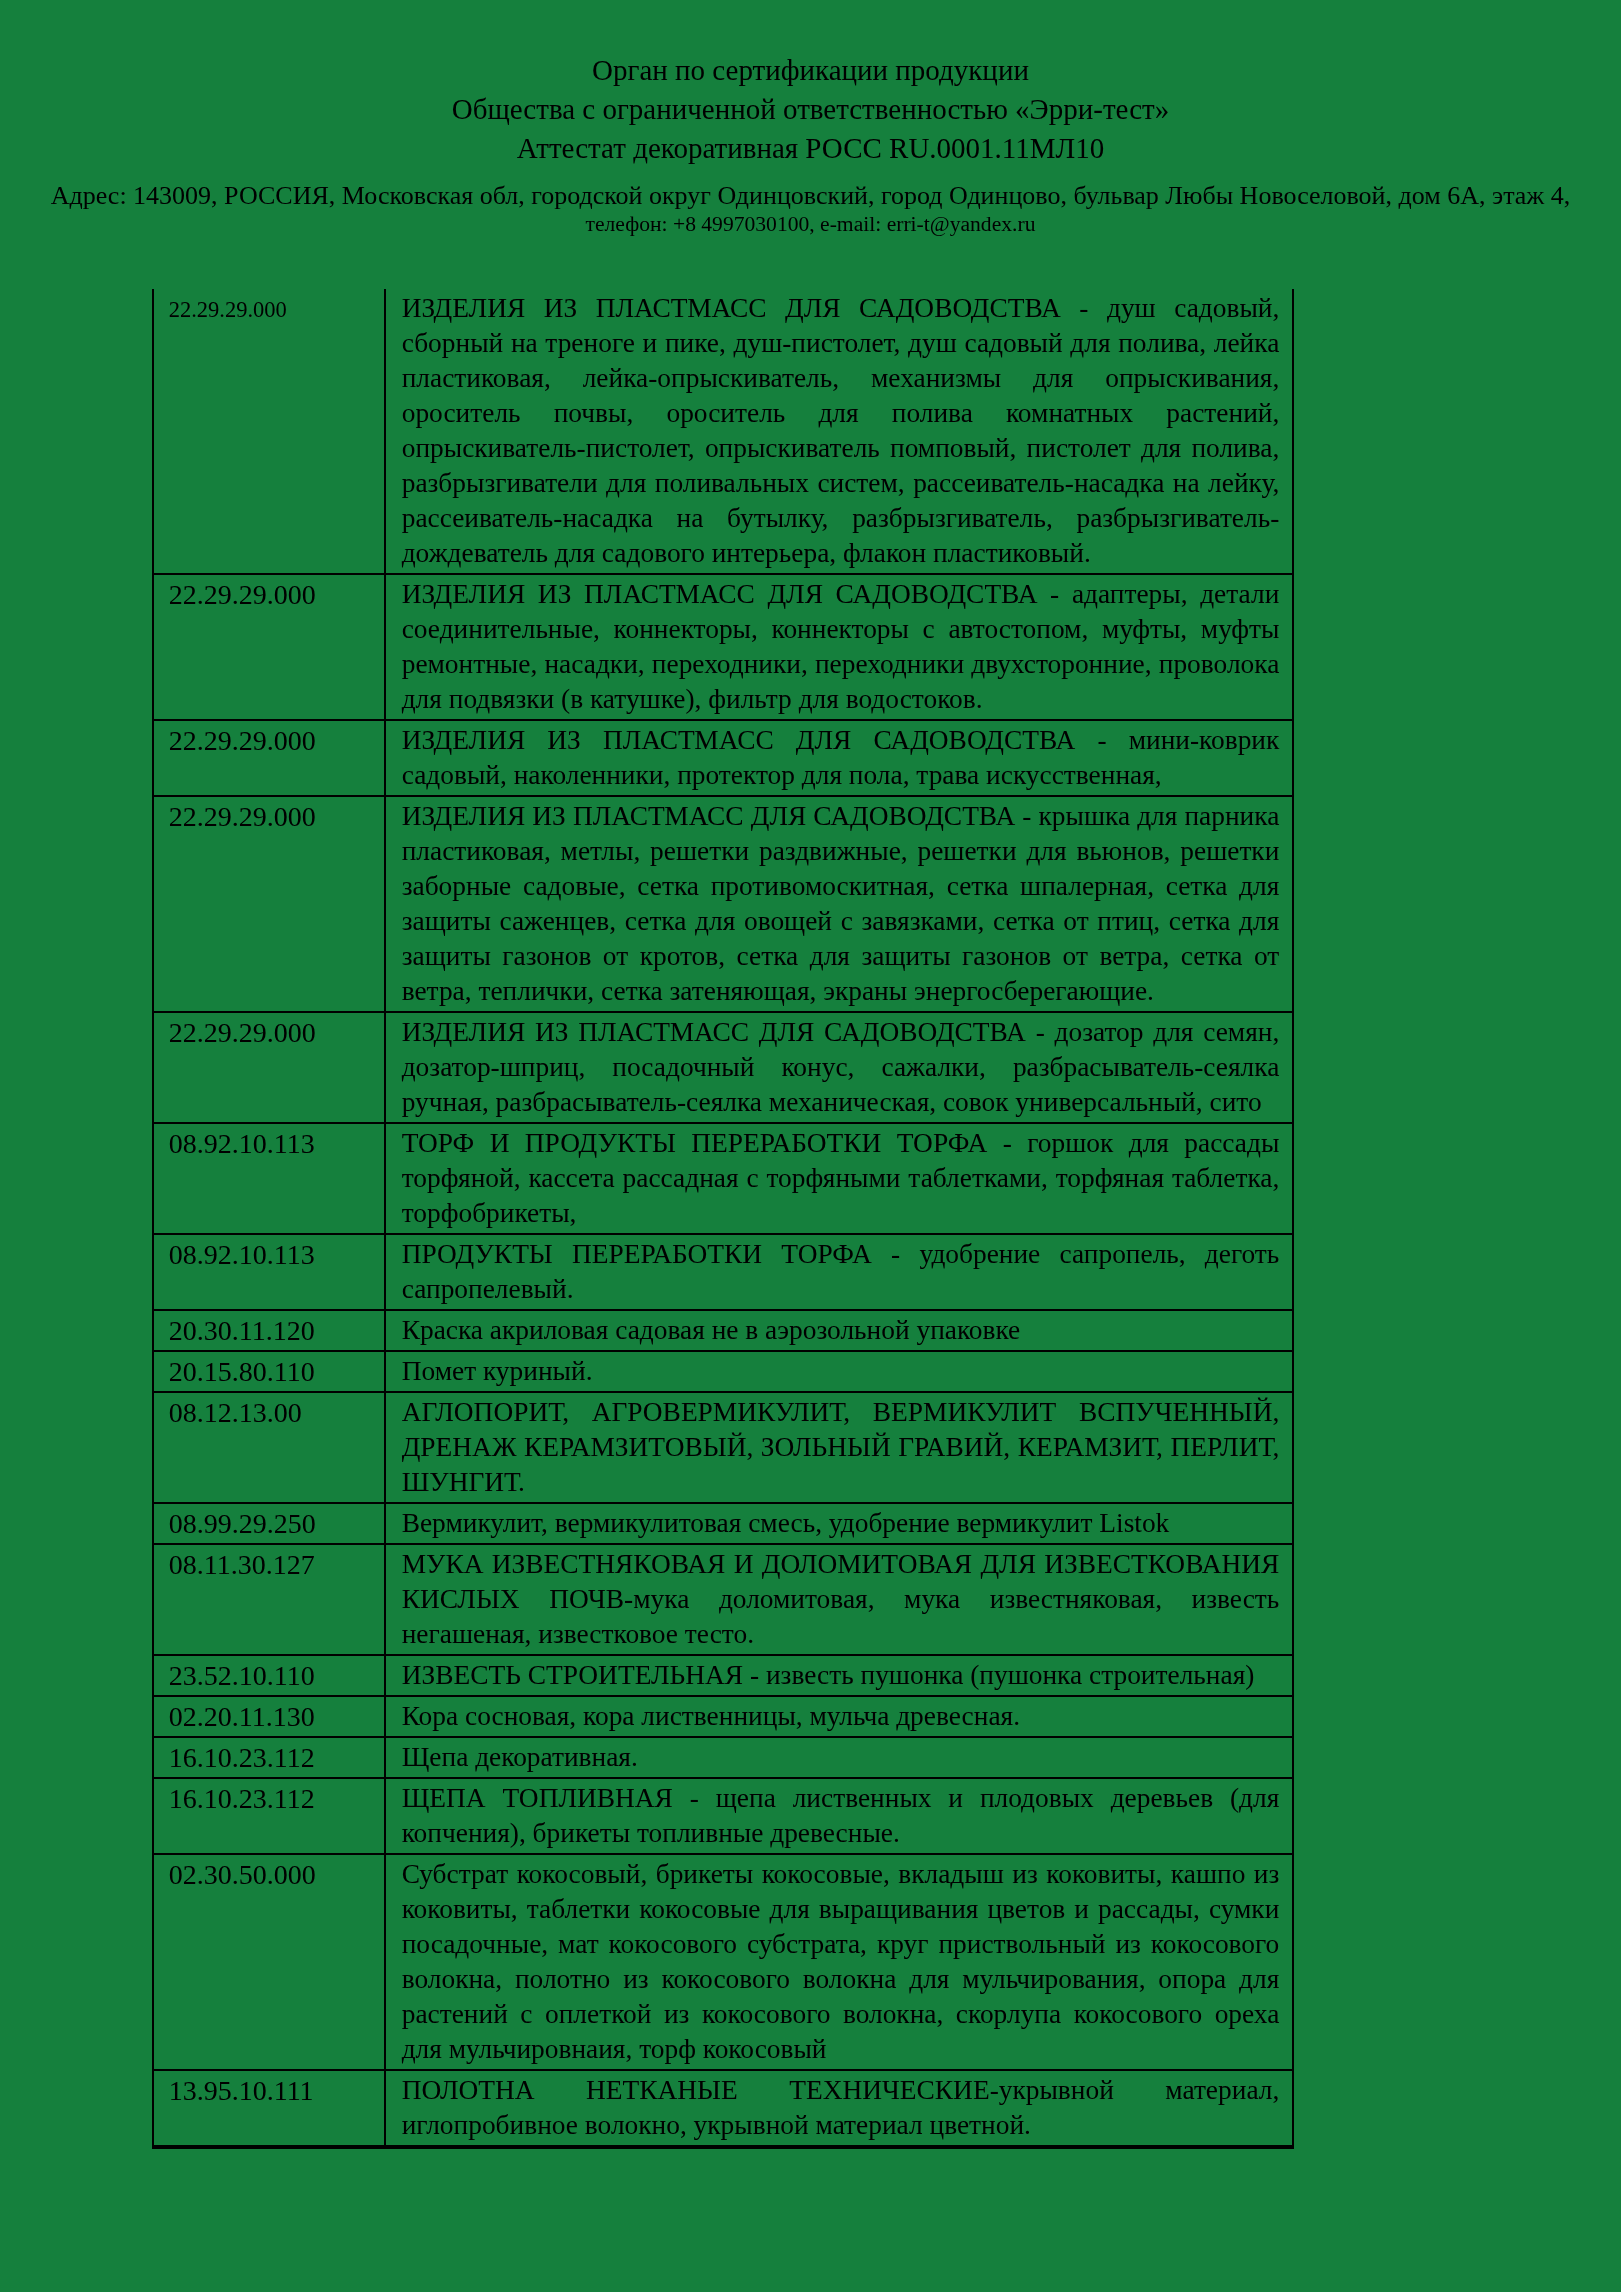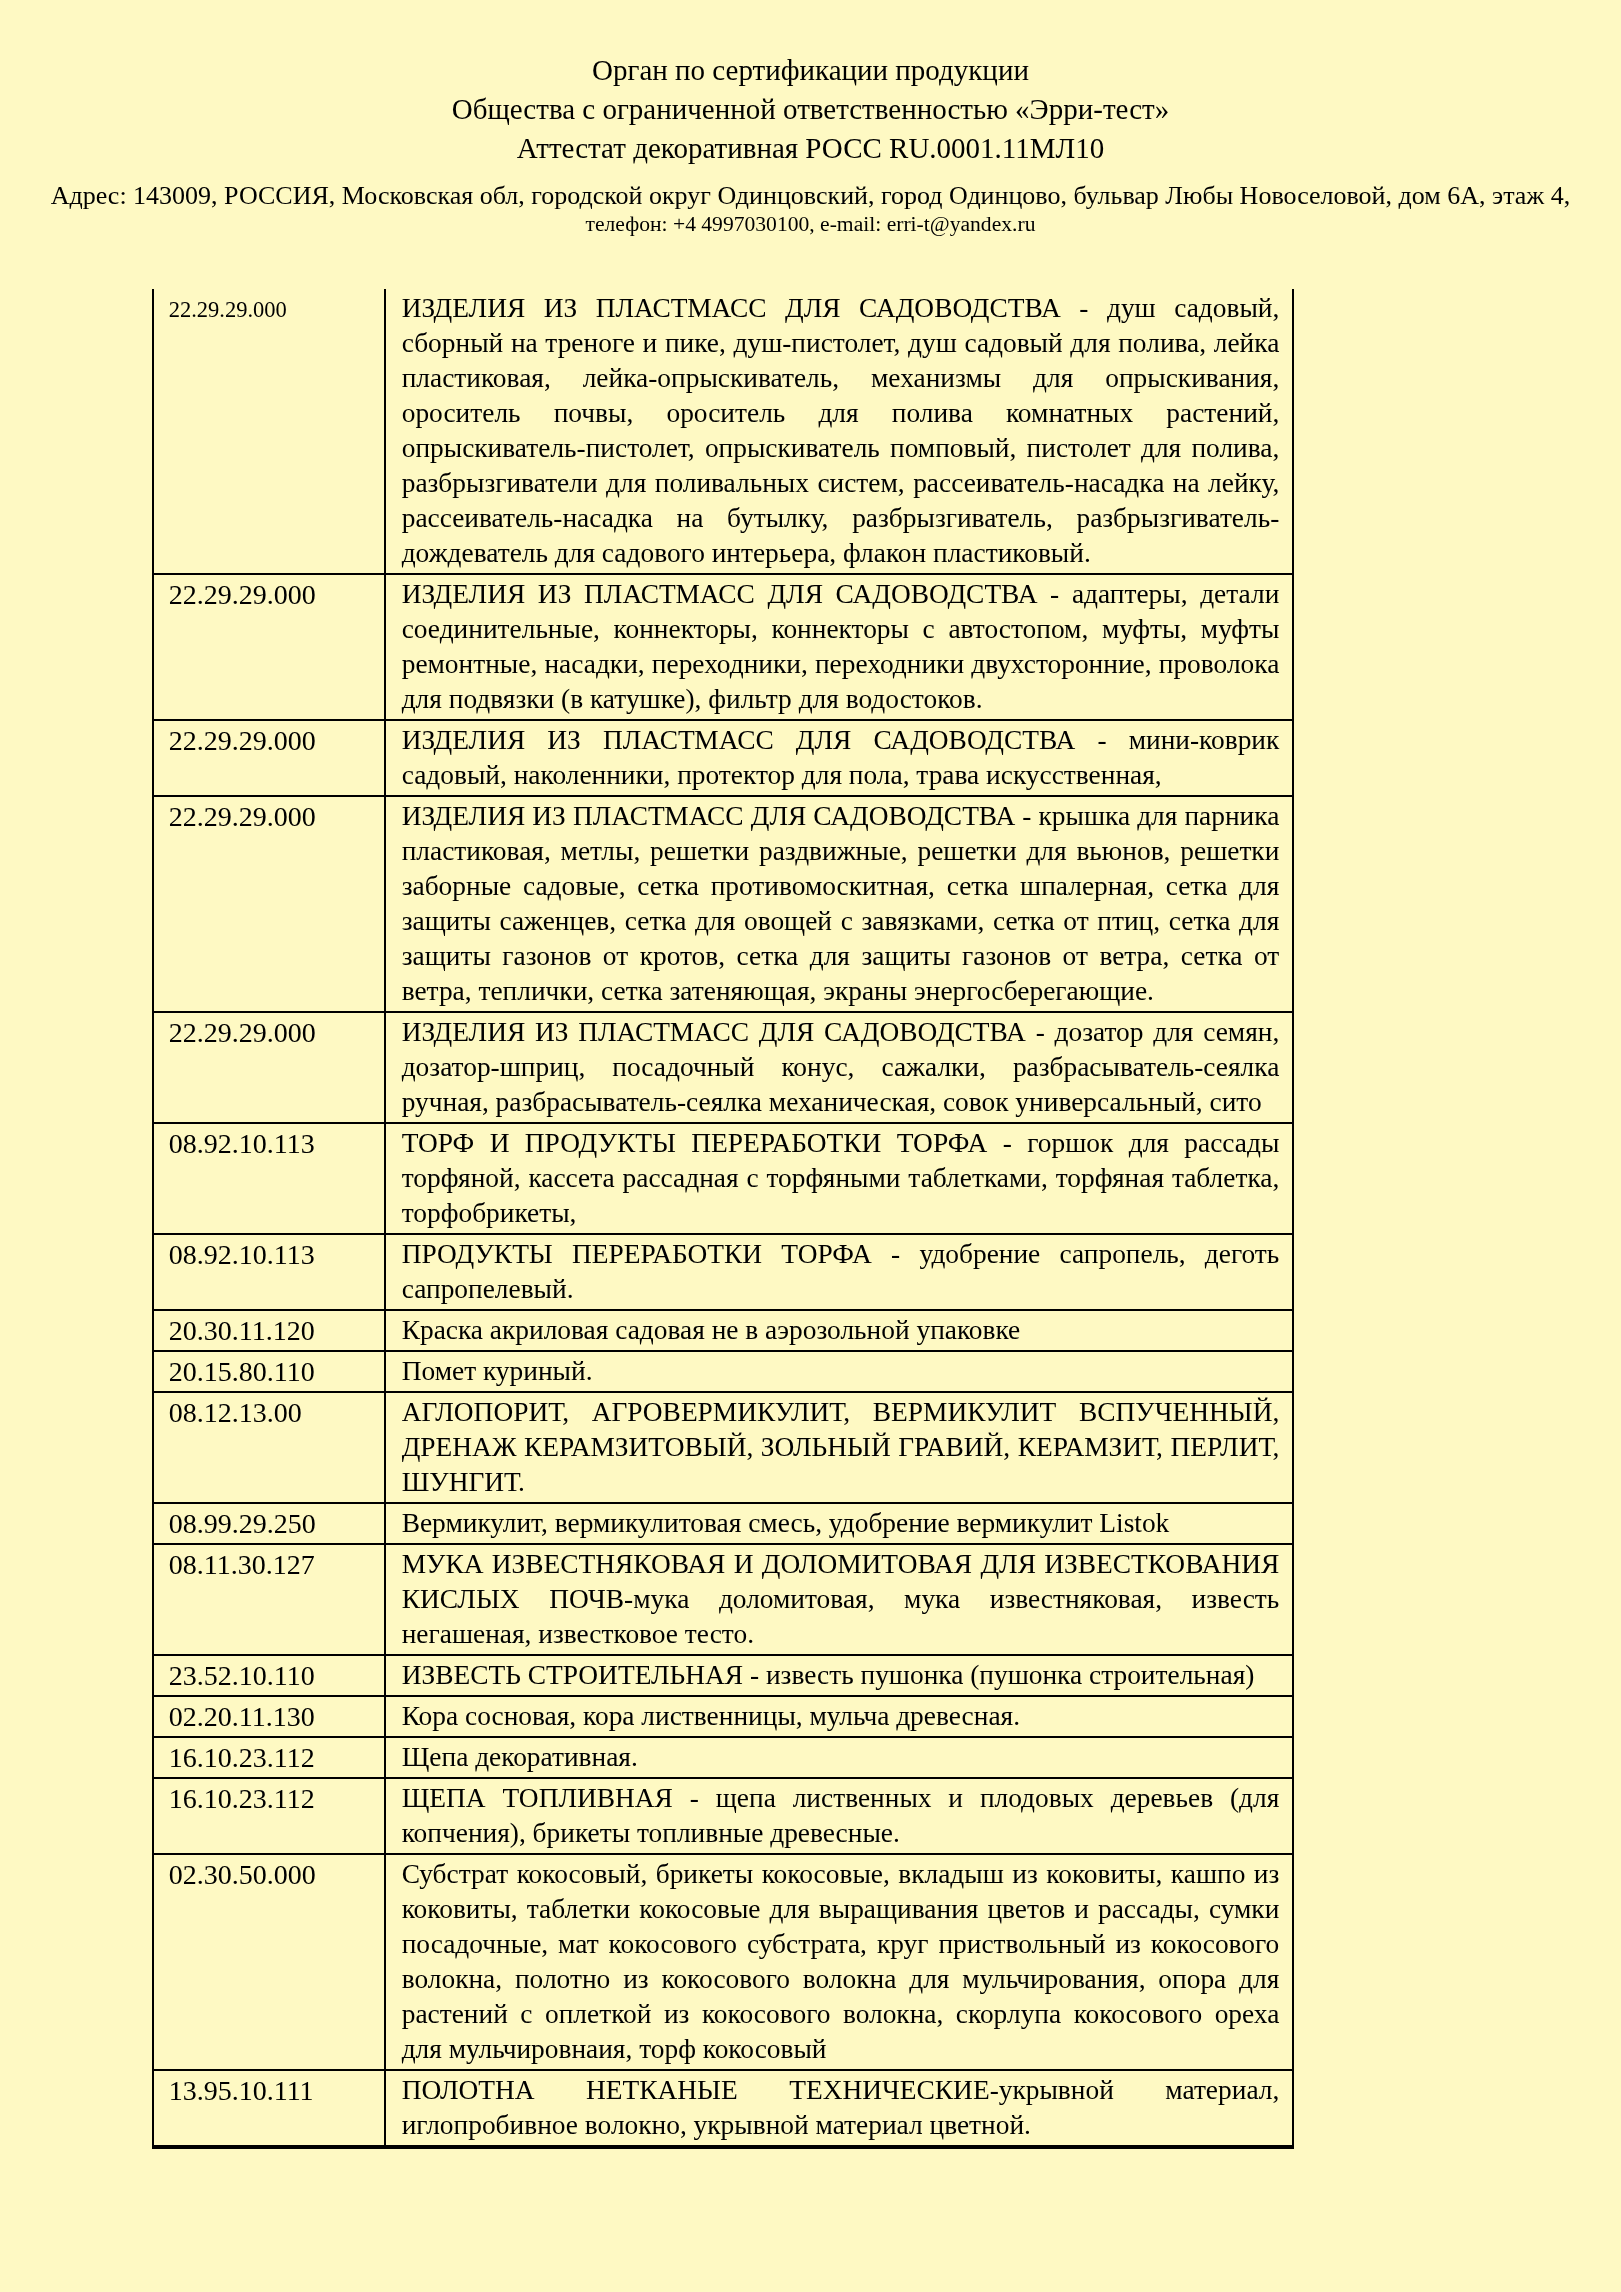--- a/index.html
+++ b/index.html
@@ -1,21 +1,21 @@
 <!DOCTYPE html>
 <html lang="ru"><head>
 <meta charset="utf-8">
 <style>
   * { margin: 0; padding: 0; box-sizing: border-box; }
   html, body { background: #ffffff; }
   .page {
     position: relative;
     width: 1621px;
     height: 2293px;
-    background: #fef9c3;
+    background: #15803d;
     color: #000000;
     font-family: "Liberation Serif", "DejaVu Serif", serif;
     overflow: hidden;
   }
   .header { padding-top: 51px; text-align: center; }
   .header .hline { font-size: 29px; line-height: 39px; }
   .header .address {
     font-size: 26px;
     line-height: 28px;
     margin-top: 13.7px;
@@ -55,21 +55,21 @@
 
 <div class="page">
 
   <div class="header">
     <div class="hline">Орган по сертификации продукции</div>
     <div class="hline">Общества с ограниченной ответственностью «Эрри-тест»</div>
     <div class="hline">Аттестат декоративная РОСС RU.0001.11МЛ10</div>
     <div class="address">
       <div>Адрес: 143009, РОССИЯ, Московская обл, городской округ Одинцовский, город Одинцово, бульвар Любы Новоселовой, дом 6А, этаж 4,</div>
     </div>
-    <div class="contact">телефон: +4 4997030100, e-mail: erri-t@yandex.ru</div>
+    <div class="contact">телефон: +8 4997030100, e-mail: erri-t@yandex.ru</div>
   </div>
 
   <table class="products">
     <tbody>
         <tr class="small-code">
     <td class="code-cell">22.29.29.000</td>
     <td class="desc-cell">ИЗДЕЛИЯ ИЗ ПЛАСТМАСС ДЛЯ САДОВОДСТВА - душ садовый, сборный на треноге и пике, душ-пистолет, душ садовый для полива, лейка пластиковая, лейка-опрыскиватель, механизмы для опрыскивания, ороситель почвы, ороситель для полива комнатных растений, опрыскиватель-пистолет, опрыскиватель помповый, пистолет для полива, разбрызгиватели для поливальных систем, рассеиватель-насадка на лейку, рассеиватель-насадка на бутылку, разбрызгиватель, разбрызгиватель-дождеватель для садового интерьера, флакон пластиковый.</td>
   </tr>
         <tr>
     <td class="code-cell">22.29.29.000</td>

